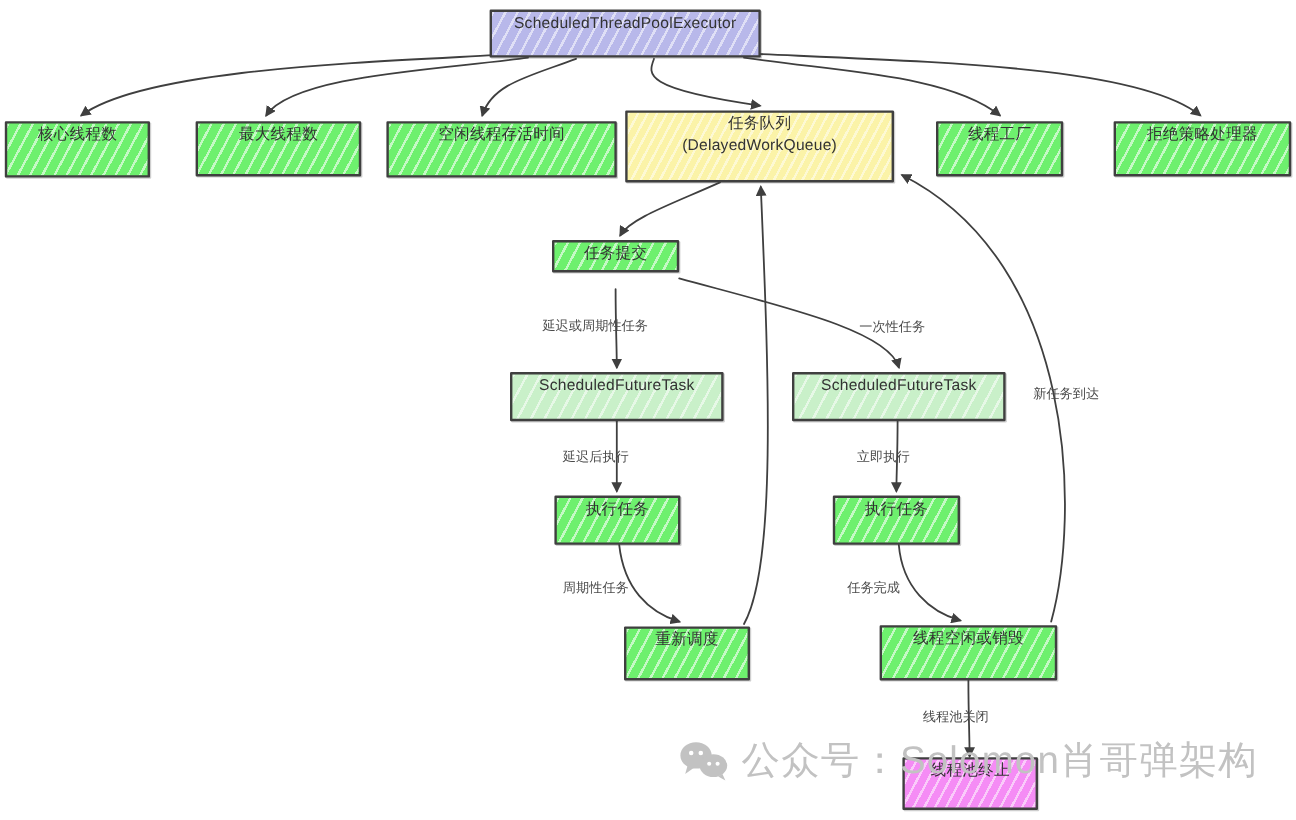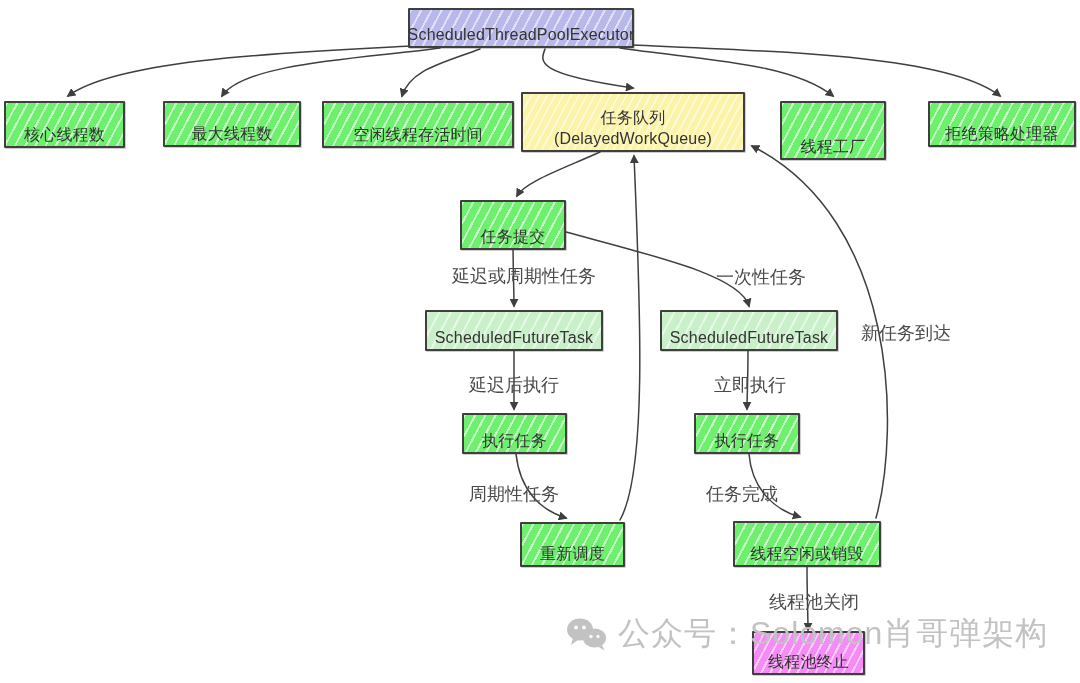--- a/index.html
+++ b/index.html
@@ -20,24 +20,24 @@
     position: absolute;
     left: 0; top: 0;
     width: 1080px; height: 683px;
     pointer-events: none;
   }
   .node {
     position: absolute;
     display: flex;
     flex-direction: column;
     align-items: center;
-    justify-content: flex-end;
+    justify-content: flex-start;
     text-align: center;
     color: #333333;
-    font-size: 16px;
+    font-size: 13px;
     line-height: 1.35;
     letter-spacing: 0.2px;
     border: 2px solid #3f3f3f;
     border-radius: 1px;
     box-shadow: 1px 1px 0 rgba(60,60,60,0.25);
     z-index: 3;
   }
   .node .ln { display: block; white-space: nowrap; }
   .n-blue {
     background:
@@ -59,21 +59,21 @@
       repeating-linear-gradient(118deg, rgba(255,255,255,0.5) 0 2px, rgba(255,255,255,0) 2px 7px),
       #fbf3a8;
   }
   .n-pink {
     background:
       repeating-linear-gradient(118deg, rgba(255,255,255,0.55) 0 2px, rgba(255,255,255,0) 2px 8px),
       #f58cf5;
   }
   .edge-label {
     position: absolute;
-    font-size: 18px;
+    font-size: 11px;
     color: #4a4a4a;
     white-space: nowrap;
     background: transparent;
     z-index: 2;
   }
   #watermark {
     position: absolute;
     left: 566px;
     top: 612px;
     display: flex;
@@ -143,29 +143,29 @@
 
   <div class="node n-green" style="left:322px; top:101px; width:192px; height:47px;">
     <span class="ln">空闲线程存活时间</span>
   </div>
 
   <div class="node n-yellow" style="left:521px; top:92px; width:224px; height:60px;">
     <span class="ln">任务队列</span>
     <span class="ln">(DelayedWorkQueue)</span>
   </div>
 
-  <div class="node n-green" style="left:780px; top:101px; width:106px; height:59px;">
+  <div class="node n-green" style="left:780px; top:101px; width:106px; height:46px;">
     <span class="ln">线程工厂</span>
   </div>
 
   <div class="node n-green" style="left:928px; top:101px; width:148px; height:46px;">
     <span class="ln">拒绝策略处理器</span>
   </div>
 
-  <div class="node n-green" style="left:460px; top:200px; width:106px; height:50px;">
+  <div class="node n-green" style="left:460px; top:200px; width:106px; height:27px;">
     <span class="ln">任务提交</span>
   </div>
 
   <div class="node n-greenlight" style="left:425px; top:310px; width:178px; height:41px;">
     <span class="ln">ScheduledFutureTask</span>
   </div>
 
   <div class="node n-greenlight" style="left:660px; top:310px; width:178px; height:41px;">
     <span class="ln">ScheduledFutureTask</span>
   </div>

